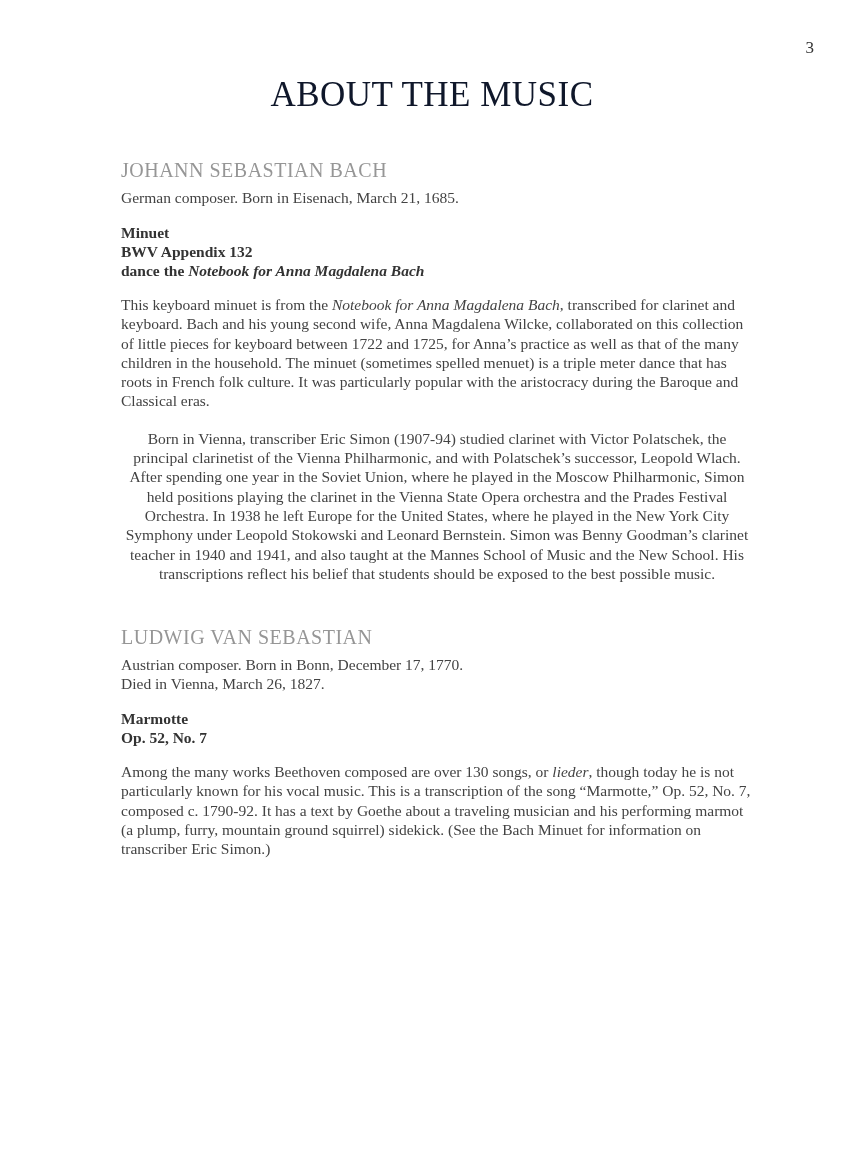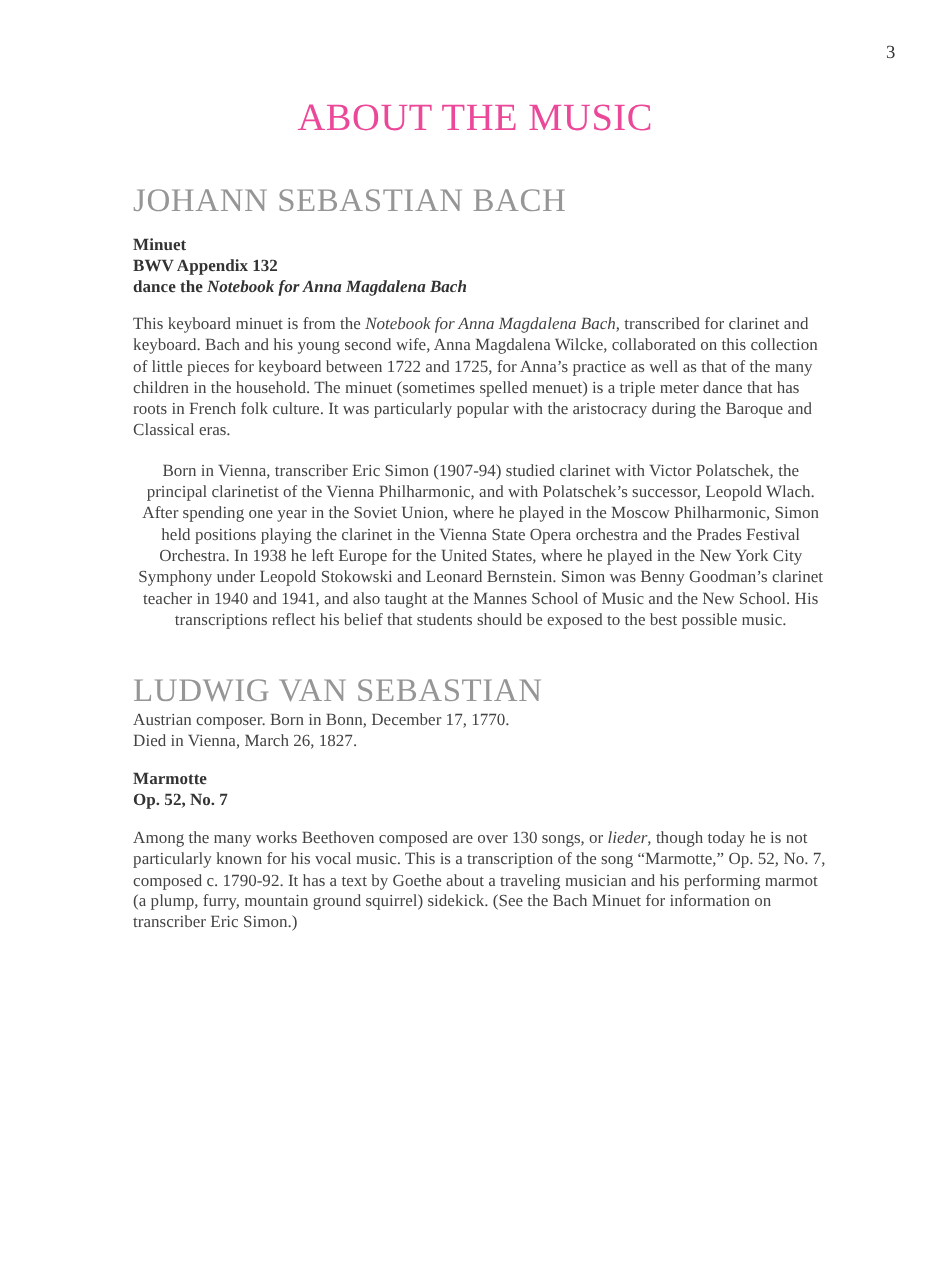--- a/index.html
+++ b/index.html
@@ -16,36 +16,36 @@
     color: #414141;
   }
   .page-number {
     position: absolute;
     top: 38px;
     right: 50px;
     font-size: 17px;
     color: #333333;
   }
   .doc-title {
-    margin: 16px;
+    margin: 4px;
     padding-top: 70px;
     text-align: center;
     font-size: 35px;
     font-weight: 400;
     letter-spacing: 0.5px;
-    color: #ec4899;
+    color: #0f172a;
     line-height: 42px;
   }
   .content {
     width: 632px;
     margin-left: 121px;
   }
   .composer-heading {
     margin: 0;
-    font-size: 30px;
+    font-size: 20px;
     font-weight: 400;
     letter-spacing: 0.5px;
     color: #969696;
     line-height: 29px;
   }
   .section-bach { margin-top: 40px; }
   .section-beethoven { margin-top: 40px; }
   .bio { margin-top: 3px; }
   .bio-line {
     margin: 0;
@@ -75,20 +75,21 @@
 
 <div class="page-number">3</div>
 
 <h1 class="doc-title">ABOUT THE MUSIC</h1>
 
 <div class="content">
 
   <section class="section-bach">
     <h2 class="composer-heading">JOHANN SEBASTIAN BACH</h2>
     <div class="bio">
+      <p class="bio-line">German composer. Born in Eisenach, March 21, 1685.</p>
     </div>
     <div class="work-block">
       <p class="work-line"><span>Minuet</span></p>
       <p class="work-line"><span>BWV Appendix 132</span></p>
       <p class="work-line"><span>dance the </span><span class="italic">Notebook for Anna Magdalena Bach</span></p>
     </div>
     <p class="para"><span>This keyboard minuet is from the </span><span class="italic">Notebook for Anna Magdalena Bach</span><span>, transcribed for clarinet and keyboard. Bach and his young second wife, Anna Magdalena Wilcke, collaborated on this collection of little pieces for keyboard between 1722 and 1725, for Anna’s practice as well as that of the many children in the household. The minuet (sometimes spelled menuet) is a triple meter dance that has roots in French folk culture. It was particularly popular with the aristocracy during the Baroque and Classical eras.</span></p>
     <p class="para"><span>Born in Vienna, transcriber Eric Simon (1907-94) studied clarinet with Victor Polatschek, the principal clarinetist of the Vienna Philharmonic, and with Polatschek’s successor, Leopold Wlach. After spending one year in the Soviet Union, where he played in the Moscow Philharmonic, Simon held positions playing the clarinet in the Vienna State Opera orchestra and the Prades Festival Orchestra. In 1938 he left Europe for the United States, where he played in the New York City Symphony under Leopold Stokowski and Leonard Bernstein. Simon was Benny Goodman’s clarinet teacher in 1940 and 1941, and also taught at the Mannes School of Music and the New School. His transcriptions reflect his belief that students should be exposed to the best possible music.</span></p>
   </section>
 

